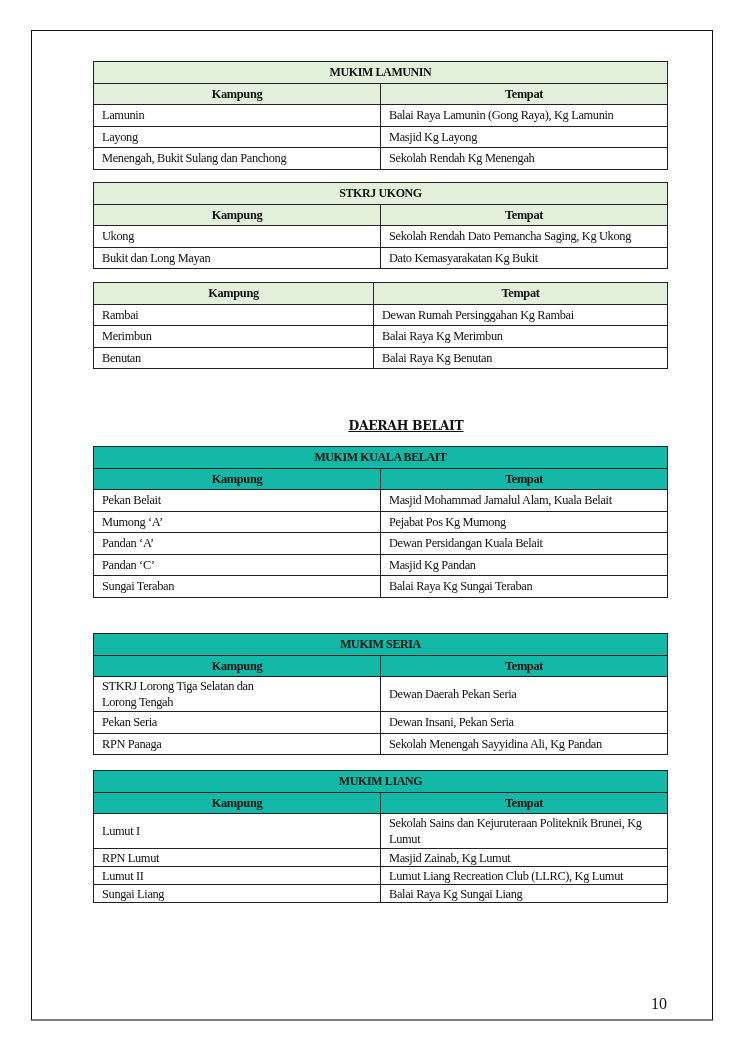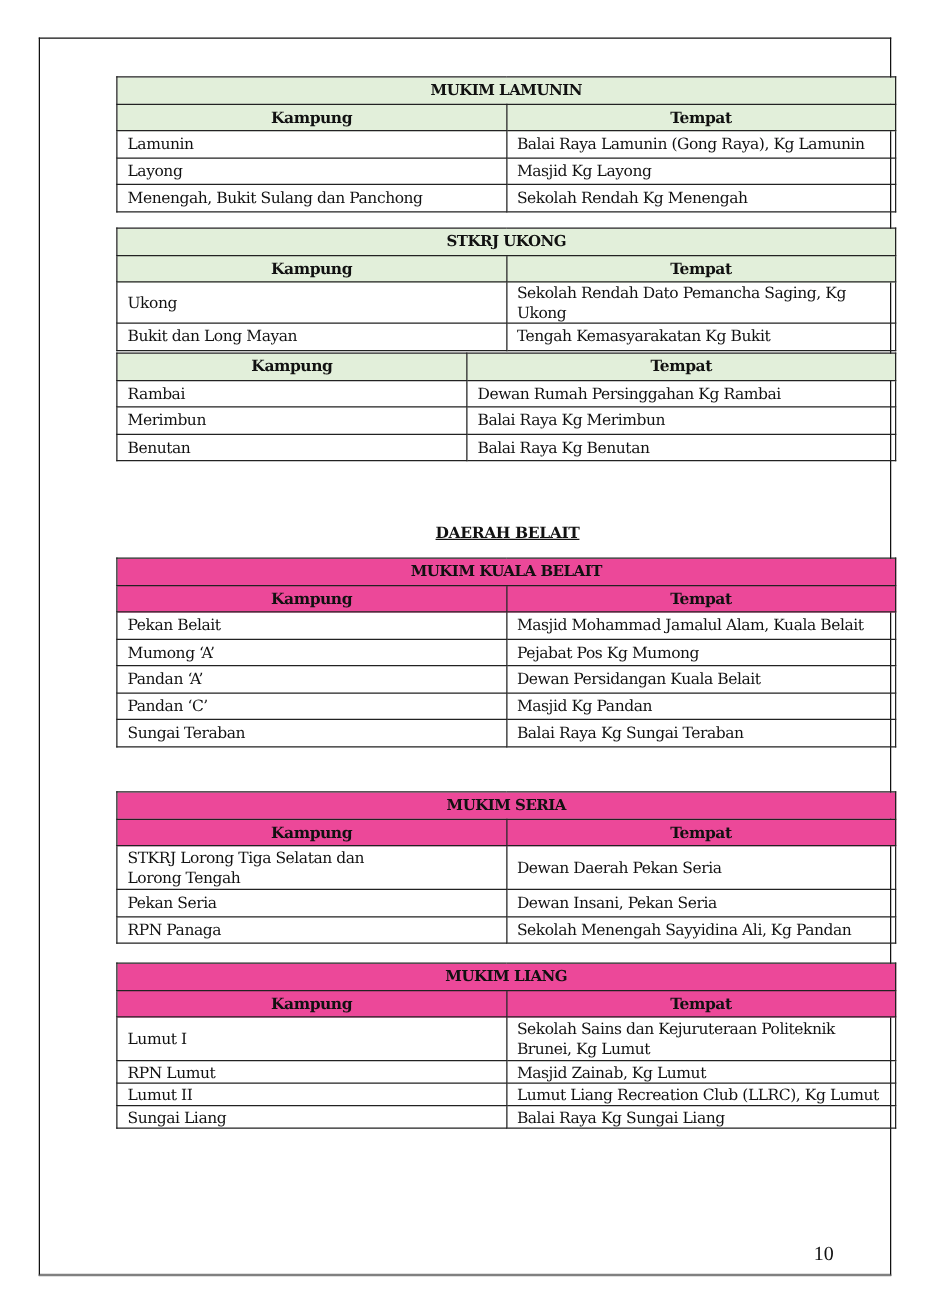--- a/index.html
+++ b/index.html
@@ -1,28 +1,28 @@
 <!DOCTYPE html>
 <html><head>
 <meta charset="utf-8">
 <style>
   html, body { margin:0; padding:0; background:#ffffff; }
   body { width:744px; height:1053px; position:relative; overflow:hidden;
          font-family:"DejaVu Serif", serif; color:#111; }
   .page-border { position:absolute; left:31px; top:30px; width:682px; height:991px;
                  border-left:1.5px solid #111; border-top:1.5px solid #111;
                  border-right:1.5px solid #111; border-bottom:2.5px solid #808080; box-sizing:border-box; }
-  .tbl { position:absolute; left:93px; width:624px; border-collapse:collapse; table-layout:fixed;
-         font-size:12.4px; letter-spacing:-0.35px; }
+  .tbl { position:absolute; left:93px; width:575px; border-collapse:collapse; table-layout:fixed;
+         font-size:12.4px; letter-spacing:-0.35px;font-family:Liberation Serif, serif; }
   .tbl td, .tbl th { border:1px solid #222; padding:0 8px; height:20.5px; line-height:16px; vertical-align:middle; }
   .tbl .c1 { width:263px; }
   .tbl th { font-weight:bold; text-align:center; }
   .tbl .mukim th { font-size:12px; letter-spacing:-0.4px; }
   .green th { background:#e2efda; }
-  .orange th { background:#ec4899; }
+  .orange th { background:#14b8a6; }
   .tbl { border:1.5px solid #555; }
   .daerah { position:absolute; left:0; width:744px; top:418px; text-align:center; font-weight:bold;
             font-size:12.4px; text-decoration:underline; letter-spacing:-0.3px;padding-left:34px; }
   .pgnum { position:absolute; left:651px; top:995px; font-size:16px; font-family:"Liberation Serif", serif; }
 </style>
 </head>
 <body>
 
 <div class="page-border"></div>
 
@@ -58,21 +58,21 @@
   <tr>
         <th class="c1">Kampung</th>
         <th>Tempat</th>
       </tr>
   <tr>
         <td>Ukong</td>
         <td>Sekolah Rendah Dato Pemancha Saging, Kg Ukong</td>
       </tr>
   <tr>
         <td>Bukit dan Long Mayan</td>
-        <td>Tengah Kemasyarakatan Kg Bukit</td>
+        <td>Dato Kemasyarakatan Kg Bukit</td>
       </tr>
 </tbody>
   </table>
 
 <table class="tbl green" style="top:282px">
   <tbody>
   <tr>
         <th class="c1">Kampung</th>
         <th>Tempat</th>
       </tr>

